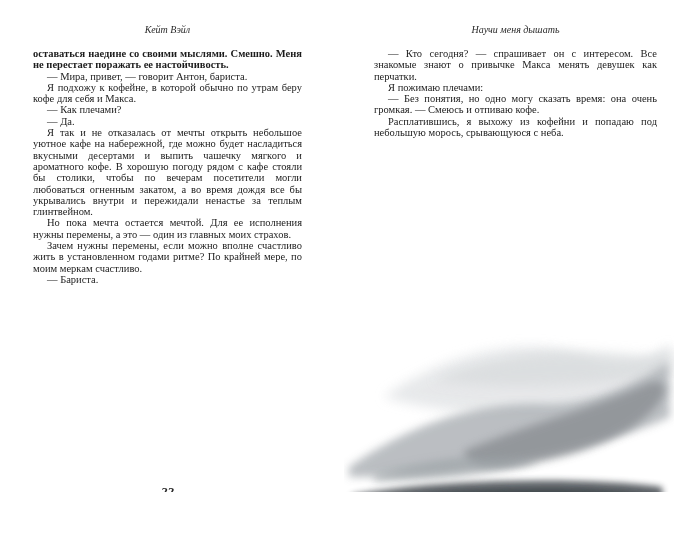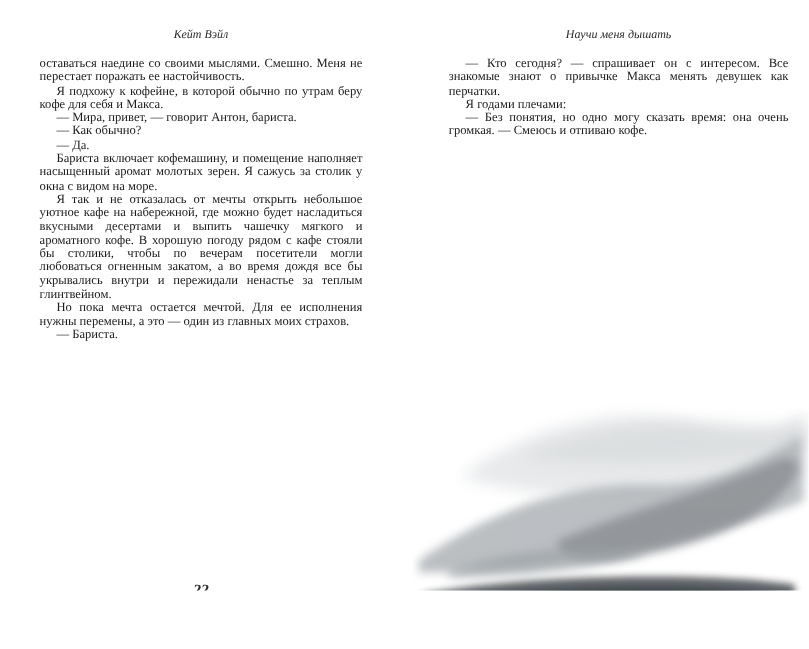--- a/index.html
+++ b/index.html
@@ -32,21 +32,21 @@
     font-size: 10px;
     color: #2a2a2a;
   }
   .body-text .para {
     margin: 0;
     font-size: 10.5px;
     line-height: 11.3px;
     text-align: justify;
     text-indent: 14px;
   }
-  .body-text .para.first { text-indent: 0; }
+  .body-text .para.first { text-indent: 0; font-weight: bold; }
 
   .page-number {
     position: absolute;
     left: 33px; top: 484px;
     width: 269px;
     text-align: center;
     font-style: italic;
     font-weight: bold;
     font-size: 13px;
     color: #2a2a2a;
@@ -60,39 +60,40 @@
 </style>
 </head>
 <body>
 
 <div class="spread">
 
   <div class="page page-left">
     <div class="running-head">Кейт Вэйл</div>
     <div class="body-text">
       <p class="para first">оставаться наедине со своими мыслями. Смешно. Меня не перестает поражать ее настойчивость.</p>
+      <p class="para">— Мира, привет, — говорит Антон, бариста.</p>
       <p class="para">Я подхожу к кофейне, в которой обычно по утрам беру кофе для себя и Макса.</p>
-      <p class="para">— Мира, привет, — говорит Антон, бариста.</p>
-      <p class="para">— Как обычно?</p>
+      <p class="para">— Как плечами?</p>
       <p class="para">— Да.</p>
-      <p class="para">Бариста включает кофемашину, и помещение наполняет насыщенный аромат молотых зерен. Я сажусь за столик у окна с видом на море.</p>
       <p class="para">Я так и не отказалась от мечты открыть небольшое уютное кафе на набережной, где можно будет насладиться вкусными десертами и выпить чашечку мягкого и ароматного кофе. В хорошую погоду рядом с кафе стояли бы столики, чтобы по вечерам посетители могли любоваться огненным закатом, а во время дождя все бы укрывались внутри и пережидали ненастье за теплым глинтвейном.</p>
       <p class="para">Но пока мечта остается мечтой. Для ее исполнения нужны перемены, а это — один из главных моих страхов.</p>
+      <p class="para">Зачем нужны перемены, если можно вполне счастливо жить в установленном годами ритме? По крайней мере, по моим меркам счастливо.</p>
       <p class="para">— Бариста.</p>
     </div>
   </div>
 
   <div class="page-number">22</div>
 
   <div class="page page-right">
     <div class="running-head">Научи меня дышать</div>
     <div class="body-text">
       <p class="para">— Кто сегодня? — спрашивает он с интересом. Все знакомые знают о привычке Макса менять девушек как перчатки.</p>
-      <p class="para">Я годами плечами:</p>
+      <p class="para">Я пожимаю плечами:</p>
       <p class="para">— Без понятия, но одно могу сказать время: она очень громкая. — Смеюсь и отпиваю кофе.</p>
+      <p class="para">Расплатившись, я выхожу из кофейни и попадаю под небольшую морось, срывающуюся с неба.</p>
     </div>
   </div>
 
   <svg class="wave-illustration" viewBox="0 0 330 216" xmlns="http://www.w3.org/2000/svg" aria-hidden="true">
     <defs>
       <filter id="b6" x="-30%" y="-30%" width="160%" height="160%">
           <feGaussianBlur stdDeviation="6"></feGaussianBlur>
         </filter>
       <filter id="b4" x="-30%" y="-30%" width="160%" height="160%">
           <feGaussianBlur stdDeviation="4"></feGaussianBlur>

